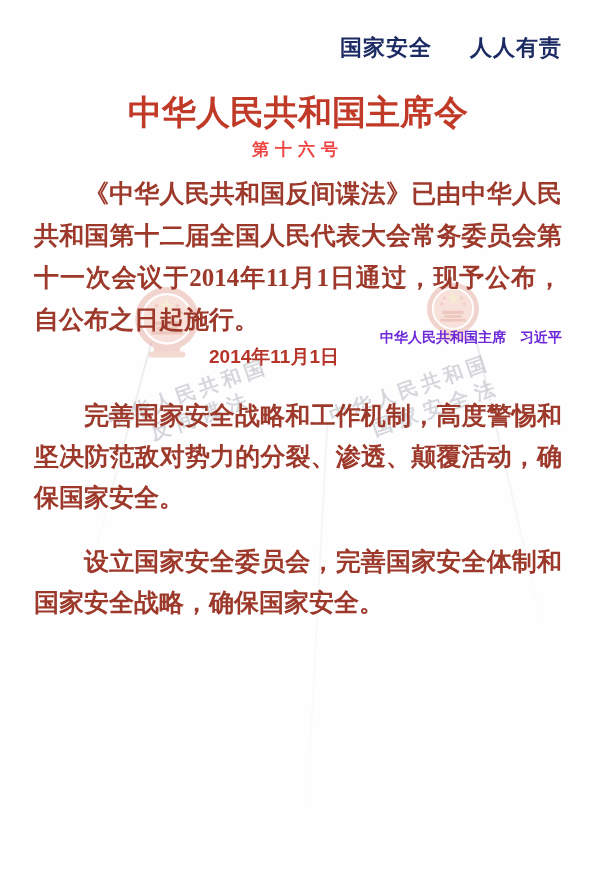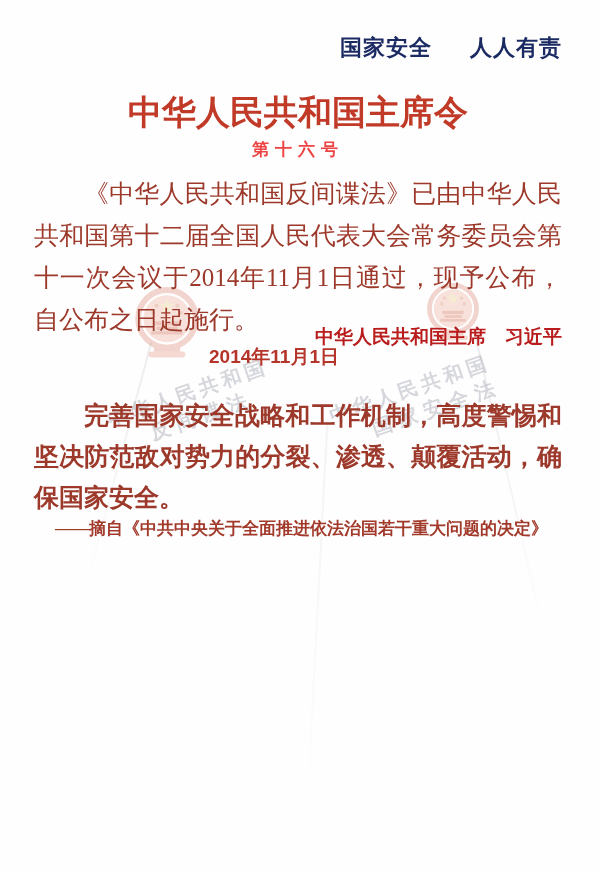--- a/index.html
+++ b/index.html
@@ -56,31 +56,31 @@
     text-align:center;
     font-size:17px;font-weight:bold;
     color:#ef4444;
     letter-spacing:6px;
     font-family:"Liberation Serif","DejaVu Serif",serif;
     height:24px;line-height:24px;
   }
   .decree-body{
     margin:11px 0 0 0;
     font-family:"Liberation Serif","DejaVu Serif",serif;
-    font-size:25px;font-weight:normal;
+    font-size:25px;font-weight:bold;
     color:#9d392b;
     line-height:42px;
     text-align:justify;
     text-indent:2em;
   }
   .signature{
     margin-top:-14px;
     text-align:right;
-    font-size:19px;font-weight:bold;
-    color:#b91c1c;
+    font-size:14px;font-weight:bold;
+    color:#6d28d9;
     line-height:20px;
   }
   .date-line{
     text-align:center;
     padding-right:48px;
     font-size:19px;font-weight:bold;
     color:#b5352a;
     line-height:20px;
   }
   .quote{
@@ -168,17 +168,17 @@
 
     <div class="doc-number">第十六号</div>
 
     <p class="decree-body">《中华人民共和国反间谍法》已由中华人民共和国第十二届全国人民代表大会常务委员会第十一次会议于2014年11月1日通过，现予公布，自公布之日起施行。</p>
 
     <div class="signature">中华人民共和国主席　习近平</div>
     <div class="date-line">2014年11月1日</div>
 
     <p class="quote q1">完善国家安全战略和工作机制，高度警惕和坚决防范敌对势力的分裂、渗透、颠覆活动，确保国家安全。</p>
 
+    <p class="quote q2">设立国家安全委员会，完善国家安全体制和国家安全战略，确保国家安全。</p>
 
-    <div class="source s3">——摘自《中共中央关于全面推进依法治国若干重大问题的决定》</div>
 
   </div>
 </div>
 
 </body></html>

